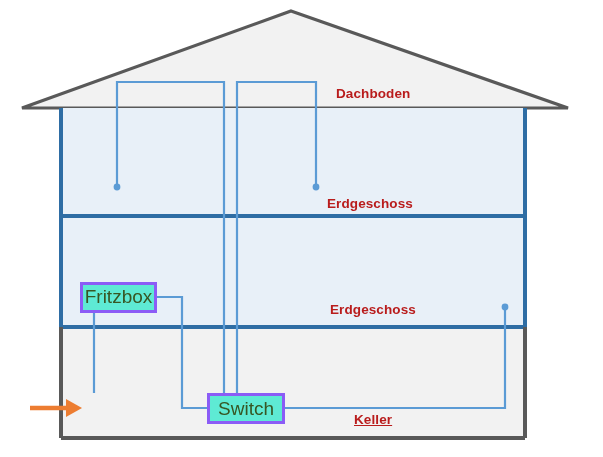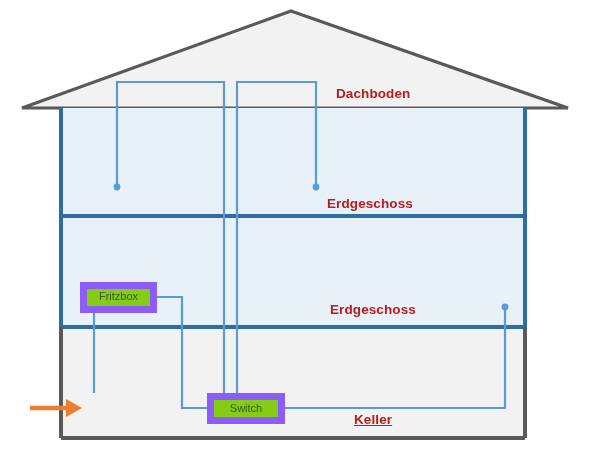--- a/index.html
+++ b/index.html
@@ -16,26 +16,26 @@
     position:absolute;
     font-weight:bold;
     color:#b91c1c;
     font-size:13.5px;
     letter-spacing:0.1px;
     white-space:nowrap;
   }
   .device{
     position:absolute;
     box-sizing:border-box;
-    background:#84cc16;
-    border:7px solid #8b5cf6;
+    background:#5eead4;
+    border:3px solid #8b5cf6;
     display:flex;
     align-items:center;
     justify-content:center;
-    font-size:11px;
+    font-size:19px;
     color:#375623;
     white-space:nowrap;
   }
   .device span{position:relative;display:inline-block;line-height:1;}
   .spell{
     border-bottom:0;
     background-image:
       linear-gradient(45deg,transparent 45%,#E8453C 45%,#E8453C 55%,transparent 55%),
       linear-gradient(-45deg,transparent 45%,#E8453C 45%,#E8453C 55%,transparent 55%);
     background-size:4px 3px;

